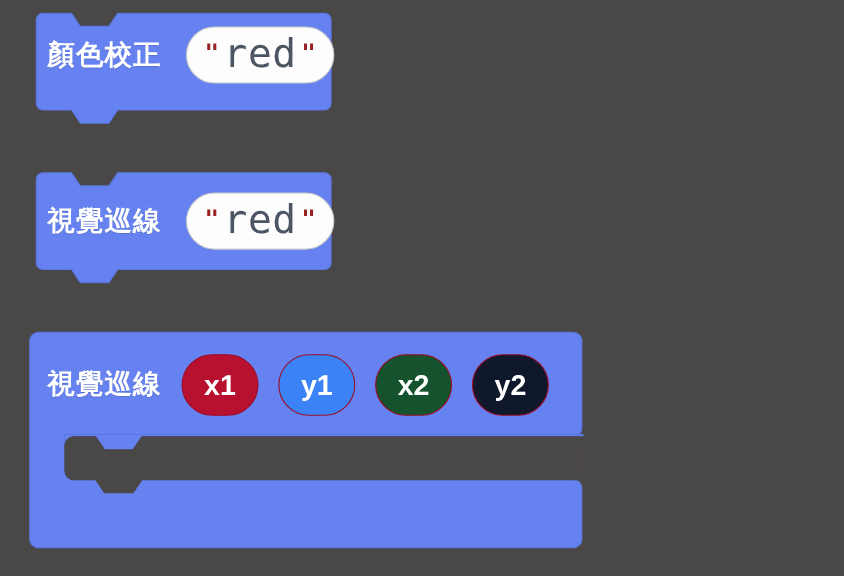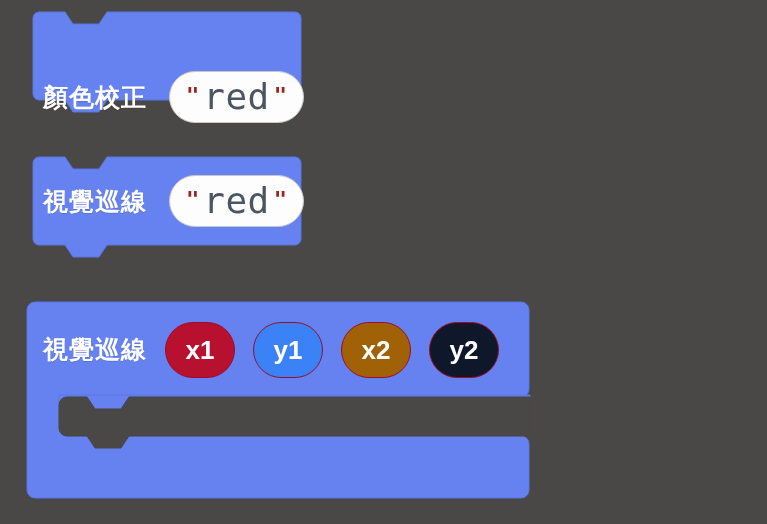--- a/index.html
+++ b/index.html
@@ -123,21 +123,21 @@
         L 268 0
         A 6 6 0 0 1 274 6
         L 274 82
         A 6 6 0 0 1 268 88
         L 80 88
         L 72 100 L 46 100 L 38 88
         L 12 88
         A 6 6 0 0 1 6 82
         Z" fill="#6682f0" stroke="#5a76e0"></path>
     </svg>
-    <div class="row" style="left:16px; top:0; height:76px;margin-top:47px;">
+    <div class="row" style="left:16px; top:0; height:76px;">
       <span class="blk-label" style="color: rgb(255, 255, 255);">顏色校正</span>
       <span class="text-field" style="background: rgb(253, 253, 253);">
         <span class="field-inner">
           <span class="quote" style="color: rgb(155, 34, 34);">"</span>
           <span class="field-text" style="color: rgb(75, 85, 99);">red</span>
           <span class="quote" style="color: rgb(155, 34, 34);">"</span>
         </span>
       </span>
     </div>
   </div>
@@ -222,19 +222,19 @@
         L 60 134
         L 40 134
         A 8 8 0 0 1 32 126
         Z" fill="#4a4747" stroke="#4a4747" stroke-width="1"></path>
     </svg>
     <div class="row" style="left:16px; top:0; height:95px;">
       <span class="blk-label" style="color: rgb(255, 255, 255);">視覺巡線</span>
       <span class="args-wrap">
         <span class="arg-oval" style="background: rgb(184, 16, 47);">x1</span>
         <span class="arg-oval" style="background: #3b82f6;">y1</span>
-        <span class="arg-oval" style="background: #a16207;">x2</span>
+        <span class="arg-oval" style="background: #14532d;">x2</span>
         <span class="arg-oval" style="background: #0f172a;">y2</span>
       </span>
     </div>
   </div>
 
 </div>
 
 </body></html>

